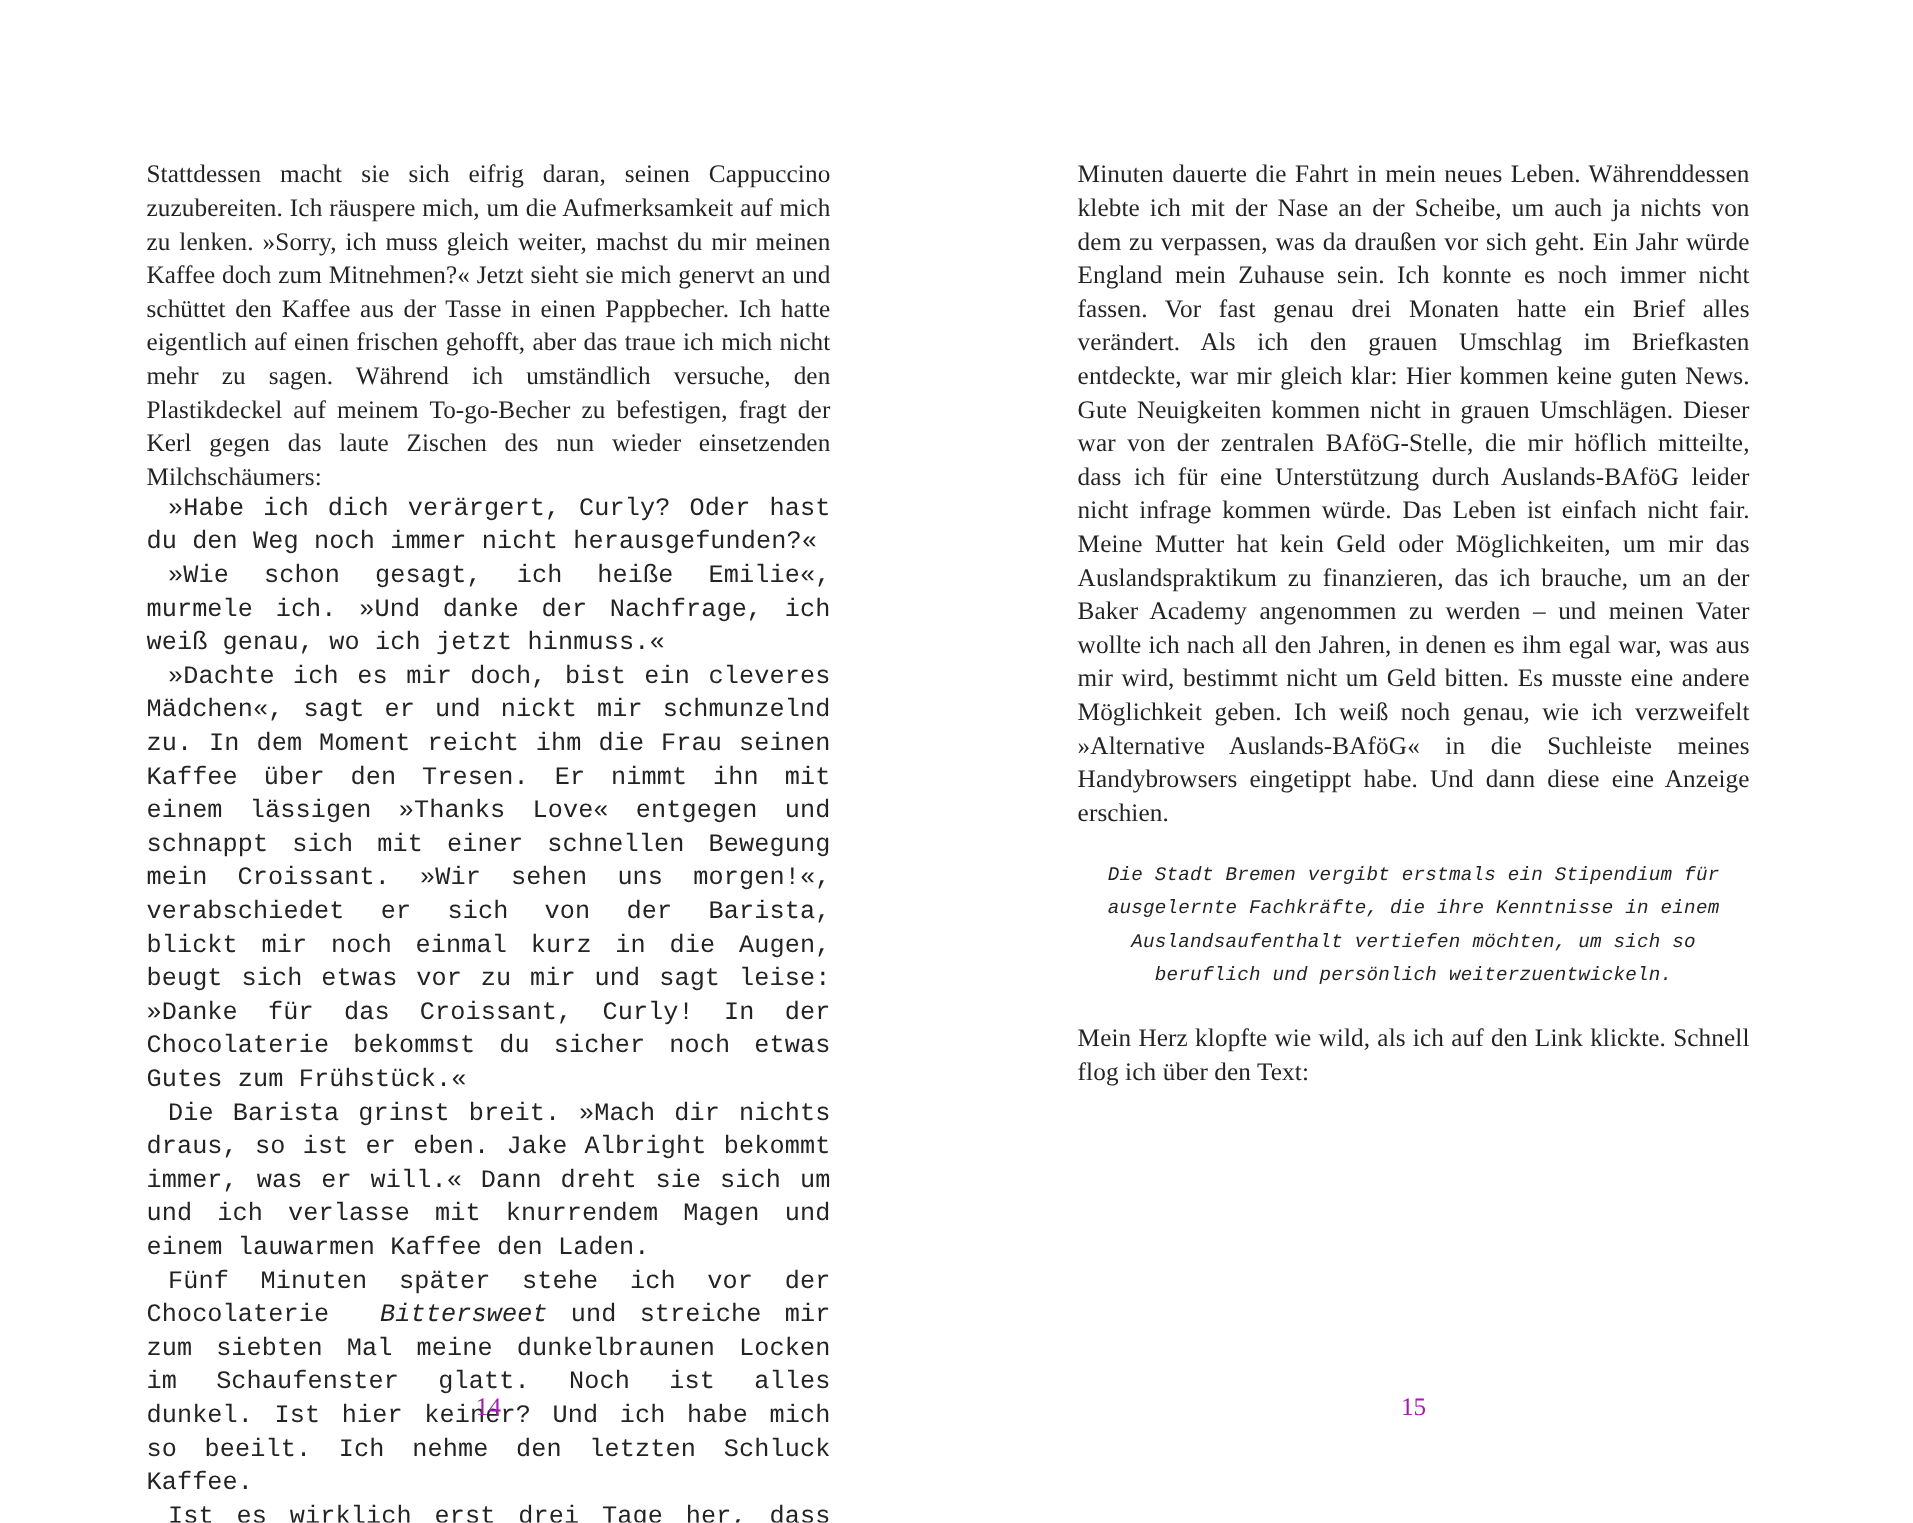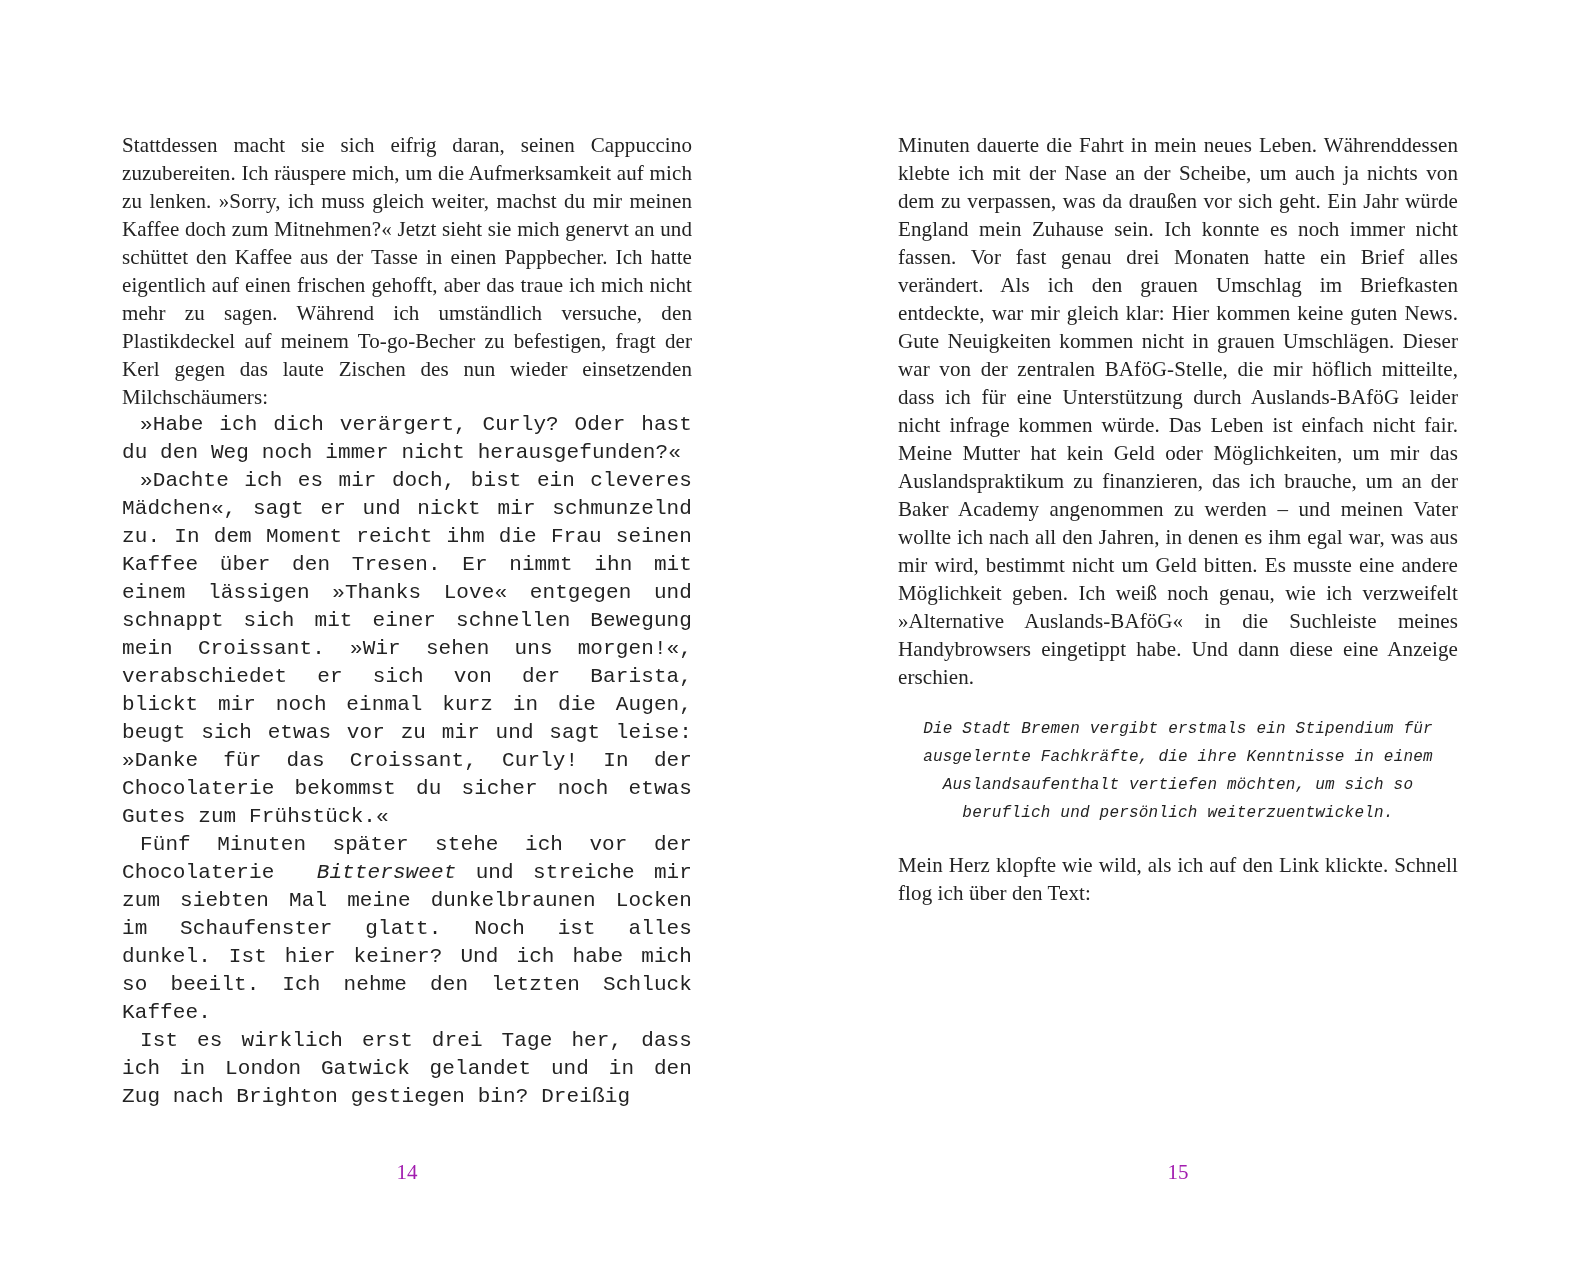--- a/index.html
+++ b/index.html
@@ -75,21 +75,23 @@
   }
 </style>
 </head>
 <body>
 
 <div class="spread">
 
   <div class="page-text page-text--left">
     <p>Stattdessen macht sie sich eifrig daran, seinen Cappuccino zuzubereiten. Ich räuspere mich, um die Aufmerksamkeit auf mich zu lenken. »Sorry, ich muss gleich weiter, machst du mir meinen Kaffee doch zum Mitnehmen?« Jetzt sieht sie mich genervt an und schüttet den Kaffee aus der Tasse in einen Pappbecher. Ich hatte eigentlich auf einen frischen gehofft, aber das traue ich mich nicht mehr zu sagen. Während ich umständlich versuche, den Plastikdeckel auf meinem To-go-Becher zu befestigen, fragt der Kerl gegen das laute Zischen des nun wieder einsetzenden Milchschäumers:</p>
     <p class="indent">»Habe ich dich verärgert, Curly? Oder hast du den Weg noch immer nicht herausgefunden?«</p>
+    <p class="indent">»Wie schon gesagt, ich heiße Emilie«, murmele ich. »Und danke der Nachfrage, ich weiß genau, wo ich jetzt hinmuss.«</p>
     <p class="indent">»Dachte ich es mir doch, bist ein cleveres Mädchen«, sagt er und nickt mir schmunzelnd zu. In dem Moment reicht ihm die Frau seinen Kaffee über den Tresen. Er nimmt ihn mit einem lässigen »Thanks Love« entgegen und schnappt sich mit einer schnellen Bewegung mein Croissant. »Wir sehen uns morgen!«, verabschiedet er sich von der Barista, blickt mir noch einmal kurz in die Augen, beugt sich etwas vor zu mir und sagt leise: »Danke für das Croissant, Curly! In der Chocolaterie bekommst du sicher noch etwas Gutes zum Frühstück.«</p>
+    <p class="indent">Die Barista grinst breit. »Mach dir nichts draus, so ist er eben. Jake Albright bekommt immer, was er will.« Dann dreht sie sich um und ich verlasse mit knurrendem Magen und einem lauwarmen Kaffee den Laden.</p>
     <p class="indent"><span>Fünf Minuten später stehe ich vor der Chocolaterie </span><em>Bittersweet</em><span> und streiche mir zum siebten Mal meine dunkelbraunen Locken im Schaufenster glatt. Noch ist alles dunkel. Ist hier keiner? Und ich habe mich so beeilt. Ich nehme den letzten Schluck Kaffee.</span></p>
     <p class="indent">Ist es wirklich erst drei Tage her, dass ich in London Gatwick gelandet und in den Zug nach Brighton gestiegen bin? Dreißig</p>
   </div>
   <div class="page-number page-number--left">14</div>
 
   <div class="page-text page-text--right">
     <p>Minuten dauerte die Fahrt in mein neues Leben. Währenddessen klebte ich mit der Nase an der Scheibe, um auch ja nichts von dem zu verpassen, was da draußen vor sich geht. Ein Jahr würde England mein Zuhause sein. Ich konnte es noch immer nicht fassen. Vor fast genau drei Monaten hatte ein Brief alles verändert. Als ich den grauen Umschlag im Briefkasten entdeckte, war mir gleich klar: Hier kommen keine guten News. Gute Neuigkeiten kommen nicht in grauen Umschlägen. Dieser war von der zentralen BAföG-Stelle, die mir höflich mitteilte, dass ich für eine Unterstützung durch Auslands-BAföG leider nicht infrage kommen würde. Das Leben ist einfach nicht fair. Meine Mutter hat kein Geld oder Möglichkeiten, um mir das Auslandspraktikum zu finanzieren, das ich brauche, um an der Baker Academy angenommen zu werden – und meinen Vater wollte ich nach all den Jahren, in denen es ihm egal war, was aus mir wird, bestimmt nicht um Geld bitten. Es musste eine andere Möglichkeit geben. Ich weiß noch genau, wie ich verzweifelt »Alternative Auslands-BAföG« in die Suchleiste meines Handybrowsers eingetippt habe. Und dann diese eine Anzeige erschien.</p>
     <div class="typewriter-quote">Die Stadt Bremen vergibt erstmals ein Stipendium für
 ausgelernte Fachkräfte, die ihre Kenntnisse in einem
 Auslandsaufenthalt vertiefen möchten, um sich so

